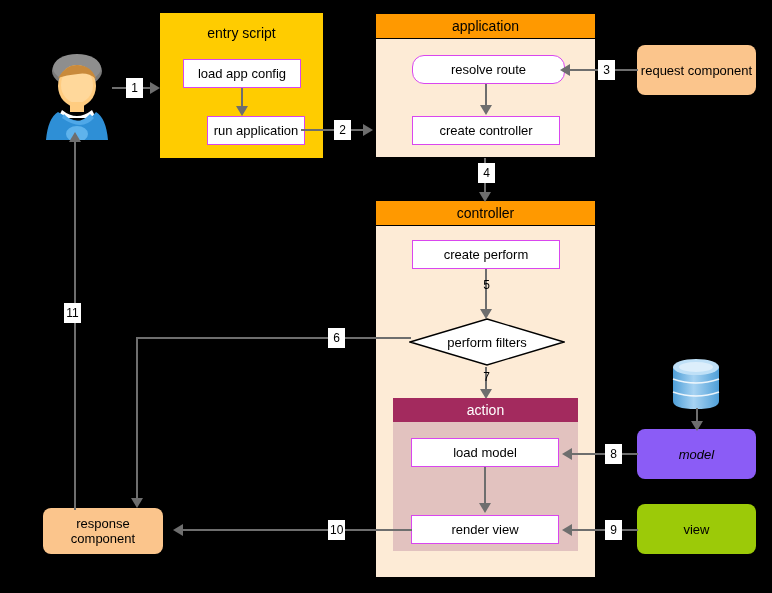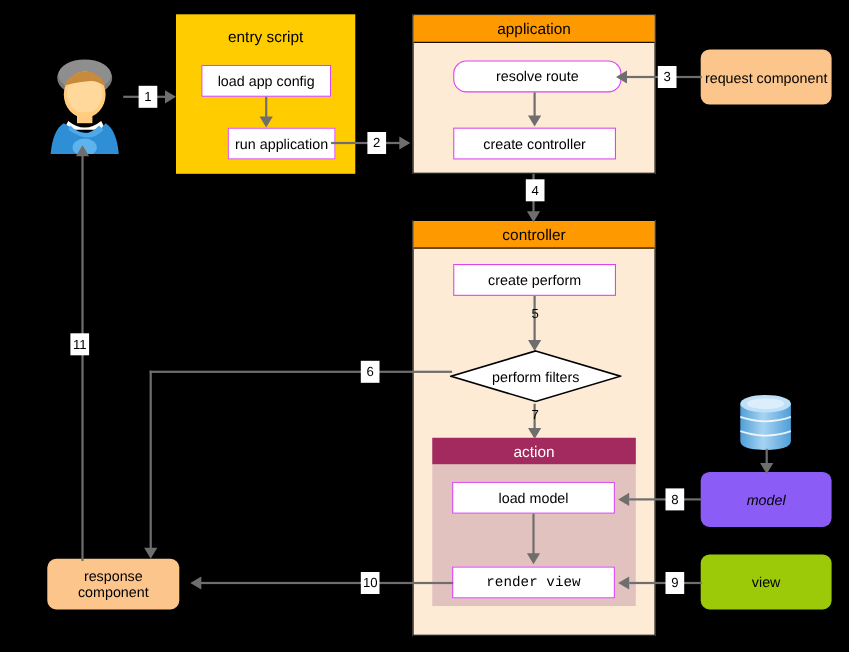--- a/index.html
+++ b/index.html
@@ -179,21 +179,21 @@
     <div class="ln lv" style="left:109px;top:68px;height:42px;"></div>
     <div class="arrow ar-down" style="left:104px;top:108px;"></div>
 
     <div class="ln lv" style="left:109px;top:166px;height:24px;"></div>
     <div class="arrow ar-down" style="left:104px;top:188px;"></div>
   </div>
 
   <div id="action" class="container">
     <div class="cont-title">action</div>
     <div class="pbox" style="left:18px;top:40px;width:148px;height:29px;">load model</div>
-    <div class="pbox" style="left:18px;top:117px;width:148px;height:29px;font-family:Liberation Mono, monospace;">render view</div>
+    <div class="pbox" style="left:18px;top:117px;width:148px;height:29px;">render view</div>
     <div class="ln lv" style="left:91px;top:69px;height:37px;"></div>
     <div class="arrow ar-down" style="left:86px;top:105px;"></div>
   </div>
 
   <div id="perform-filters">
     <svg width="156" height="48" viewBox="0 0 156 48">
       <polygon points="78,1 155,24 78,47 1,24" fill="#FFFFFF" stroke="#000000" stroke-width="1.4"></polygon>
     </svg>
     <div class="dlabel">perform filters</div>
   </div>

